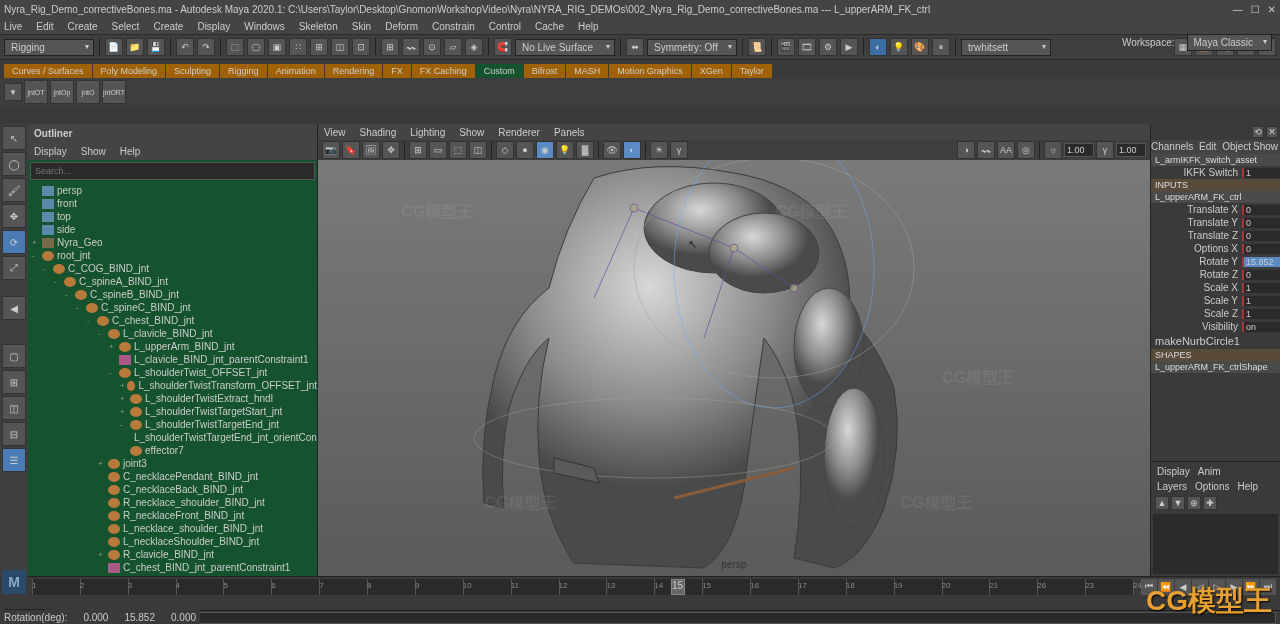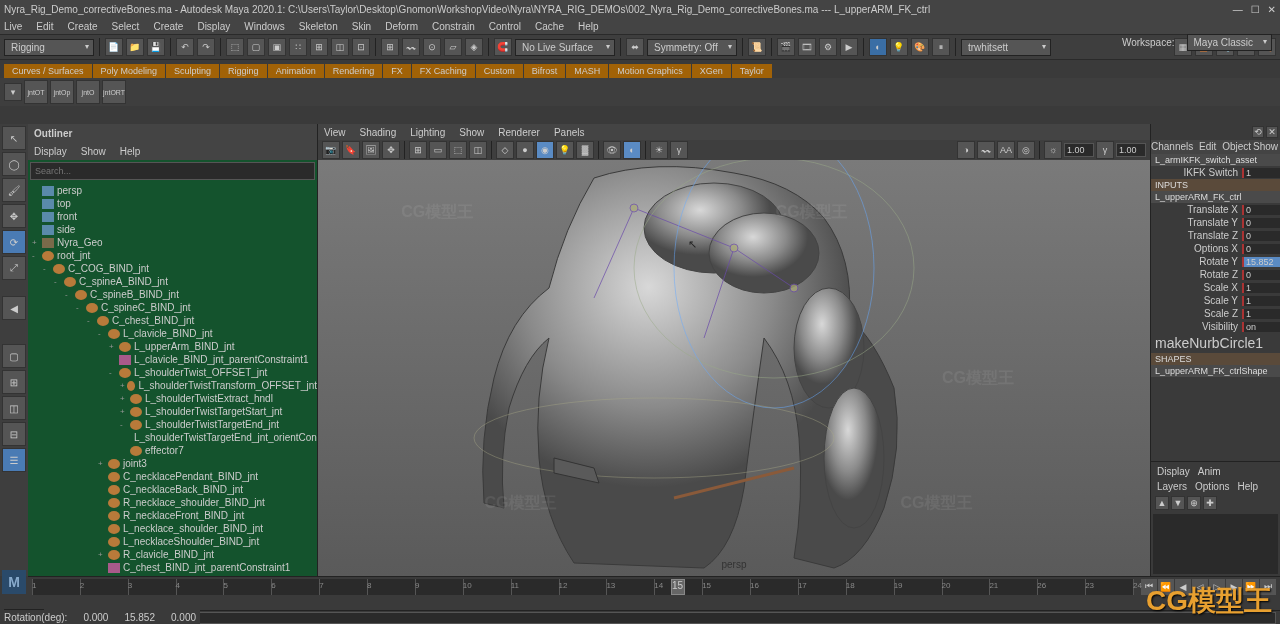--- a/index.html
+++ b/index.html
@@ -11,21 +11,21 @@
 .workspace-row{position:absolute;top:34px;right:8px;font-size:10px;color:#aaa;display:flex;gap:12px;align-items:center}
 .toolrow{height:26px;background:#3e3e3e;border-top:1px solid #2a2a2a;border-bottom:1px solid #2a2a2a;display:flex;align-items:center;padding:0 4px;gap:3px}
 .dropdown{background:#555;border:1px solid #222;padding:2px 18px 2px 6px;font-size:10px;position:relative}
 .dropdown::after{content:"▾";position:absolute;right:4px;top:2px;font-size:8px}
 .iconbtn{width:18px;height:18px;background:#555;border:1px solid #333;display:inline-flex;align-items:center;justify-content:center;font-size:9px}
 .iconbtn.blue{background:#3a6ea5}
 .iconbtn.active{background:#5a8bc4}
 .divider{width:1px;height:18px;background:#222;margin:0 2px}
 .shelftabs{height:18px;background:#3a3a3a;display:flex;align-items:flex-end;padding:0 4px;gap:1px}
 .shelftab{padding:2px 8px;background:#a16207;font-size:9px;cursor:pointer}
-.shelftab.active{background:#a16207}
+.shelftab.active{background:#14532d}
 .shelficons{height:28px;background:#3e3e3e;display:flex;align-items:center;padding:0 4px;gap:2px}
 .shelficon{width:24px;height:24px;background:#555;border:1px solid #333;font-size:7px;display:flex;align-items:center;justify-content:center}
 .mainarea{position:absolute;top:124px;left:0;right:0;bottom:48px;display:flex}
 .lefttools{width:28px;background:#3e3e3e;display:flex;flex-direction:column;gap:2px;padding:2px}
 .lefttool{width:24px;height:24px;background:#555;border:1px solid #333;display:flex;align-items:center;justify-content:center}
 .lefttool.active{background:#4a7bb4}
 .outliner{width:290px;background:#14532d;border-right:1px solid #222;display:flex;flex-direction:column}
 .outliner-head{height:18px;background:#444;display:flex;align-items:center;padding:0 6px;gap:14px;font-size:10px}
 .outliner-search{height:18px;background:#2a2a2a;border:1px solid #555;margin:2px;padding:0 4px;font-size:9px;color:#888}
 .outliner-tree{flex:1;overflow:hidden;padding:2px 0;font-size:10px}
@@ -37,21 +37,21 @@
 .tree-icon.con{background:#a85a8a}
 .tree-icon.cam{background:#5a8aaa}
 .viewport{flex:1;background:#6a6a6a;position:relative;display:flex;flex-direction:column}
 .vp-menus{height:16px;background:#444;display:flex;align-items:center;gap:14px;padding:0 6px;font-size:10px}
 .vp-tools{height:20px;background:#3e3e3e;display:flex;align-items:center;gap:2px;padding:0 4px}
 .vp-canvas{flex:1;background:linear-gradient(180deg,#7a7a7a 0%,#5a5a5a 100%);position:relative;overflow:hidden}
 .vp-label{position:absolute;bottom:6px;left:50%;transform:translateX(-50%);font-size:10px;color:#333}
 .channelbox{width:130px;background:#3a3a3a;border-left:1px solid #222;display:flex;flex-direction:column}
 .cb-tabs{height:14px;display:flex;font-size:9px}
 .cb-tab{flex:1;text-align:center;background:#444;padding:1px 0;cursor:pointer}
-.cb-section{padding:2px 4px;font-size:14px}
+.cb-section{padding:2px 4px;font-size:11px}
 .cb-header{background:#4a4a4a;padding:1px 4px;font-size:9px;color:#ddd}
 .cb-row{display:flex;align-items:center;height:13px;font-size:9px}
 .cb-label{flex:1;text-align:right;padding-right:4px;color:#ccc}
 .cb-val{width:38px;background:#2a2a2a;border-left:2px solid #a33;padding:0 2px;font-size:9px}
 .cb-val.sel{background:#5a8bc4}
 .layerbox{border-top:1px solid #222;padding:2px}
 .layer-tabs{display:flex;font-size:9px;gap:8px;padding:2px 4px}
 .layer-tabs span{cursor:pointer}
 .layer-opts{display:flex;font-size:9px;gap:8px;padding:2px 4px}
 .layer-icons{display:flex;gap:2px;padding:2px}
@@ -209,26 +209,26 @@
     <input class="outliner-search" placeholder="Search..." style="">
     <div class="outliner-tree" id="tree">
         <div class="tree-item" style="padding-left: 4px;">
           <span class="tree-toggle"></span>
           <span class="tree-icon cam"></span>
           <span>persp</span>
         </div>
         <div class="tree-item" style="padding-left: 4px;">
           <span class="tree-toggle"></span>
           <span class="tree-icon cam"></span>
+          <span>front</span>
+        </div>
+        <div class="tree-item" style="padding-left: 4px;">
+          <span class="tree-toggle"></span>
+          <span class="tree-icon cam"></span>
           <span>top</span>
-        </div>
-        <div class="tree-item" style="padding-left: 4px;">
-          <span class="tree-toggle"></span>
-          <span class="tree-icon cam"></span>
-          <span>front</span>
         </div>
         <div class="tree-item" style="padding-left: 4px;">
           <span class="tree-toggle"></span>
           <span class="tree-icon cam"></span>
           <span>side</span>
         </div>
         <div class="tree-item" style="padding-left: 4px;">
           <span class="tree-toggle">+</span>
           <span class="tree-icon grp"></span>
           <span>Nyra_Geo</span>

